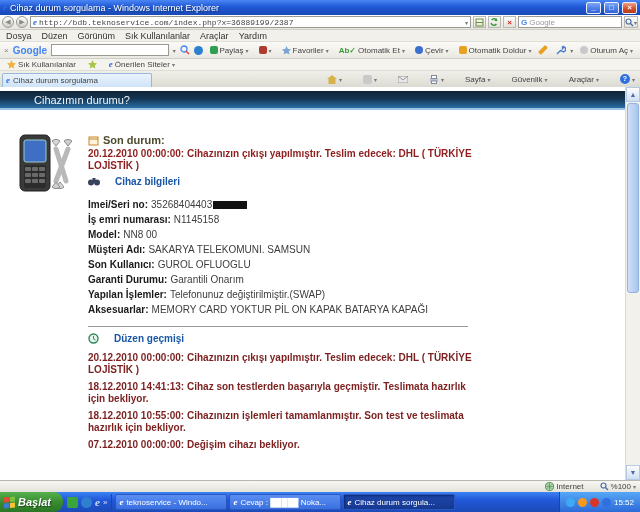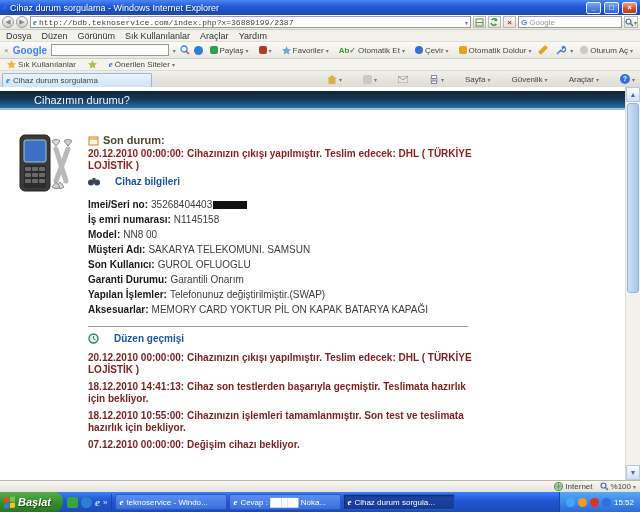--- a/index.html
+++ b/index.html
@@ -61,21 +61,21 @@
   .history{margin-top:8px;}
   .hrow{font-size:10px;font-weight:bold;color:#7b1f1f;margin-bottom:5px;max-width:385px;line-height:1.2;}
 
   
   .vscroll{position:absolute;right:0;top:0;bottom:0;width:15px;background:#f2f1ec;border-left:1px solid #dcdbd3;display:flex;flex-direction:column;}
   .sarrow{height:15px;background:linear-gradient(#fdfdfc,#cfdef5);border:1px solid #b5c8e4;font-size:7px;color:#4a6ea8;text-align:center;line-height:13px;}
   .sthumb{height:190px;margin:1px;background:linear-gradient(90deg,#cfe0f7,#a9c5ec);border:1px solid #93b2dd;border-radius:3px;}
 
   
   .statusbar{height:12px;background:linear-gradient(#f8f7f3,#e3e2da);border-top:1px solid #b8b7af;display:flex;align-items:center;font-size:8px;color:#444;padding:0 4px;gap:8px;flex:0 0 auto;}
-  .sb-right{margin-left:auto;display:flex;align-items:center;gap:7px;}
+  .sb-right{margin-left:auto;display:flex;align-items:center;gap:16px;}
 
   
   .taskbar{height:20px;background:linear-gradient(#3c82f4,#2158d8 40%,#1c4bb8);display:flex;align-items:center;flex:0 0 auto;}
   .startbtn{height:20px;padding:0 12px 0 4px;background:linear-gradient(#56b04c,#368a2e 55%,#2c7725);border-radius:0 9px 9px 0;display:flex;align-items:center;gap:3px;color:#fff;font-size:11px;font-weight:bold;font-style:italic;text-shadow:1px 1px 1px #1e4d1a;}
   .winflag{display:grid;grid-template-columns:5px 5px;grid-template-rows:5px 5px;gap:1px;transform:skewY(-6deg);}
   .winflag i{display:block;}
   .qlaunch{display:flex;align-items:center;gap:3px;padding:0 4px;border-right:1px solid #1b44a8;height:16px;}
   .qicon{width:11px;height:11px;border-radius:2px;}
   .taskbtns{display:flex;align-items:center;gap:2px;padding:0 3px;flex:1;min-width:0;}
   .taskbtn{width:112px;height:16px;background:linear-gradient(#5a8ef2,#3a6fe0);border:1px solid #2b57c0;border-radius:2px;display:flex;align-items:center;gap:3px;padding:0 3px;color:#fff;font-size:8px;white-space:nowrap;overflow:hidden;}

